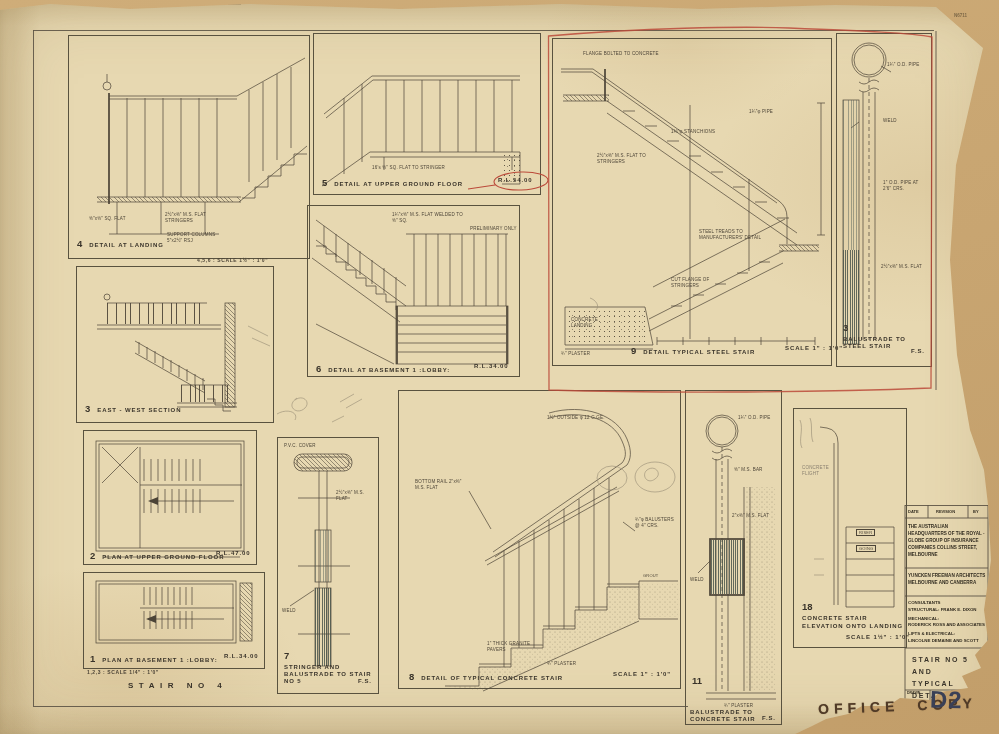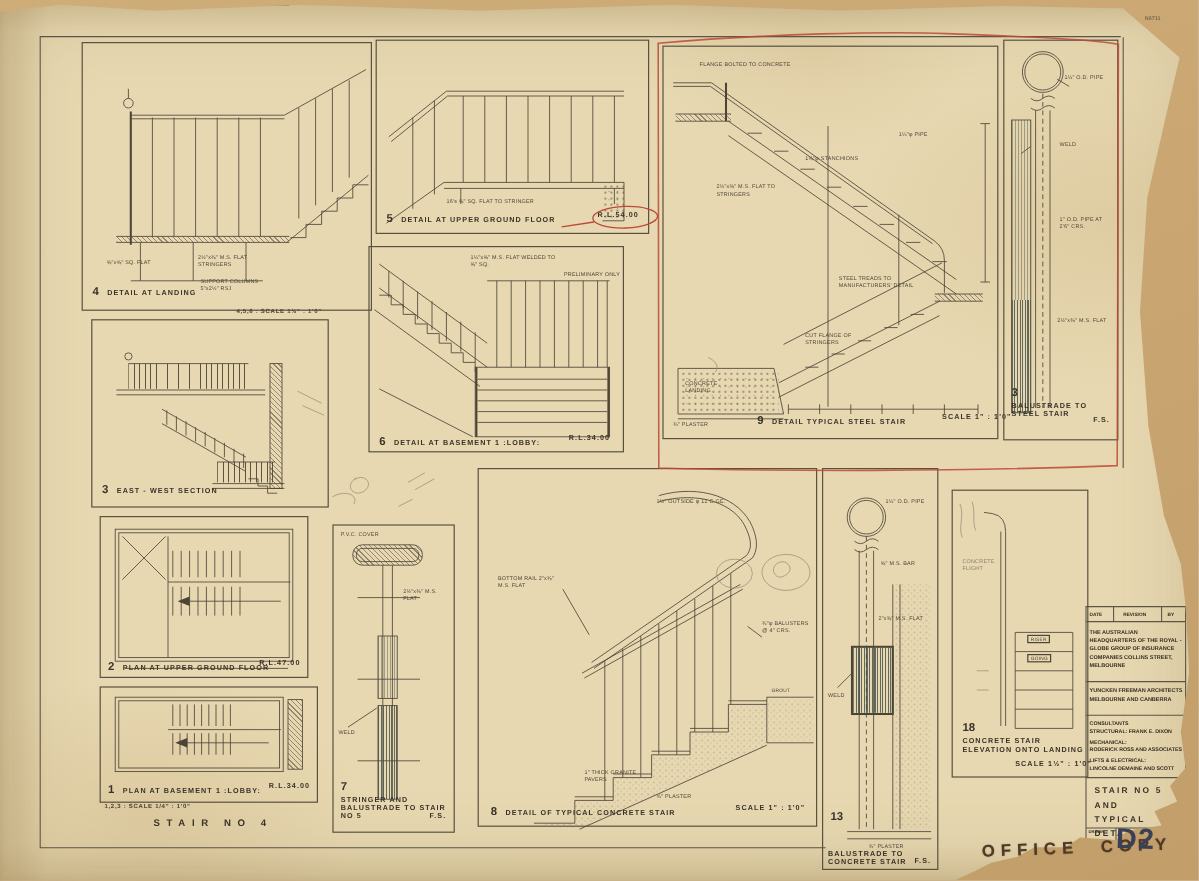--- a/index.html
+++ b/index.html
@@ -309,21 +309,21 @@
       <path class="ln" d="M58,96V300 M64,96V300"></path>
       <rect class="ln t2" x="24" y="148" width="34" height="56"></rect>
       <path class="ln" d="M12,182L24,170 M20,302H90 M20,308H90"></path>
     </svg>
     <div class="hx hatchVd" style="left:25px;top:149px;width:32px;height:54px"></div>
     <div class="ann annm" style="left:52px;top:24px;width:38px">1¼" O.D. PIPE</div>
     <div class="ann" style="left:48px;top:76px">⅝" M.S. BAR</div>
     <div class="ann annm" style="left:46px;top:122px;width:40px">2"x⅜" M.S. FLAT</div>
     <div class="ann" style="left:4px;top:186px">WELD</div>
     <div class="ann" style="left:38px;top:312px">¾" PLASTER</div>
-    <div class="pnum" style="position:absolute;left:6px;top:284px;font:700 9.5px 'Liberation Sans',sans-serif;color:#39332a">13</div>
+    <div class="pnum" style="position:absolute;left:6px;top:284px;font:700 9.5px 'Liberation Sans',sans-serif;color:#39332a">11</div>
     <div class="plabel" style="left:4px;top:318px;white-space:normal;width:70px">BALUSTRADE TO CONCRETE STAIR</div>
     <div class="plabel" style="left:76px;top:324px">F.S.</div>
   </div>
 
   <div class="panel" style="left:793px;top:408px;width:112px;height:238px">
     <svg width="112" height="238">
       <path class="ln" d="M40,34V196 M44,34V196"></path>
       <path class="ln" d="M44,34q0,-13 -11,-15l-7,-1"></path>
       <path class="ln" d="M52,118H100 M52,134H100 M52,150H100 M52,166H100 M52,182H100 M52,198H100"></path>
       <path class="ln" d="M52,118V198 M100,118V198"></path>

